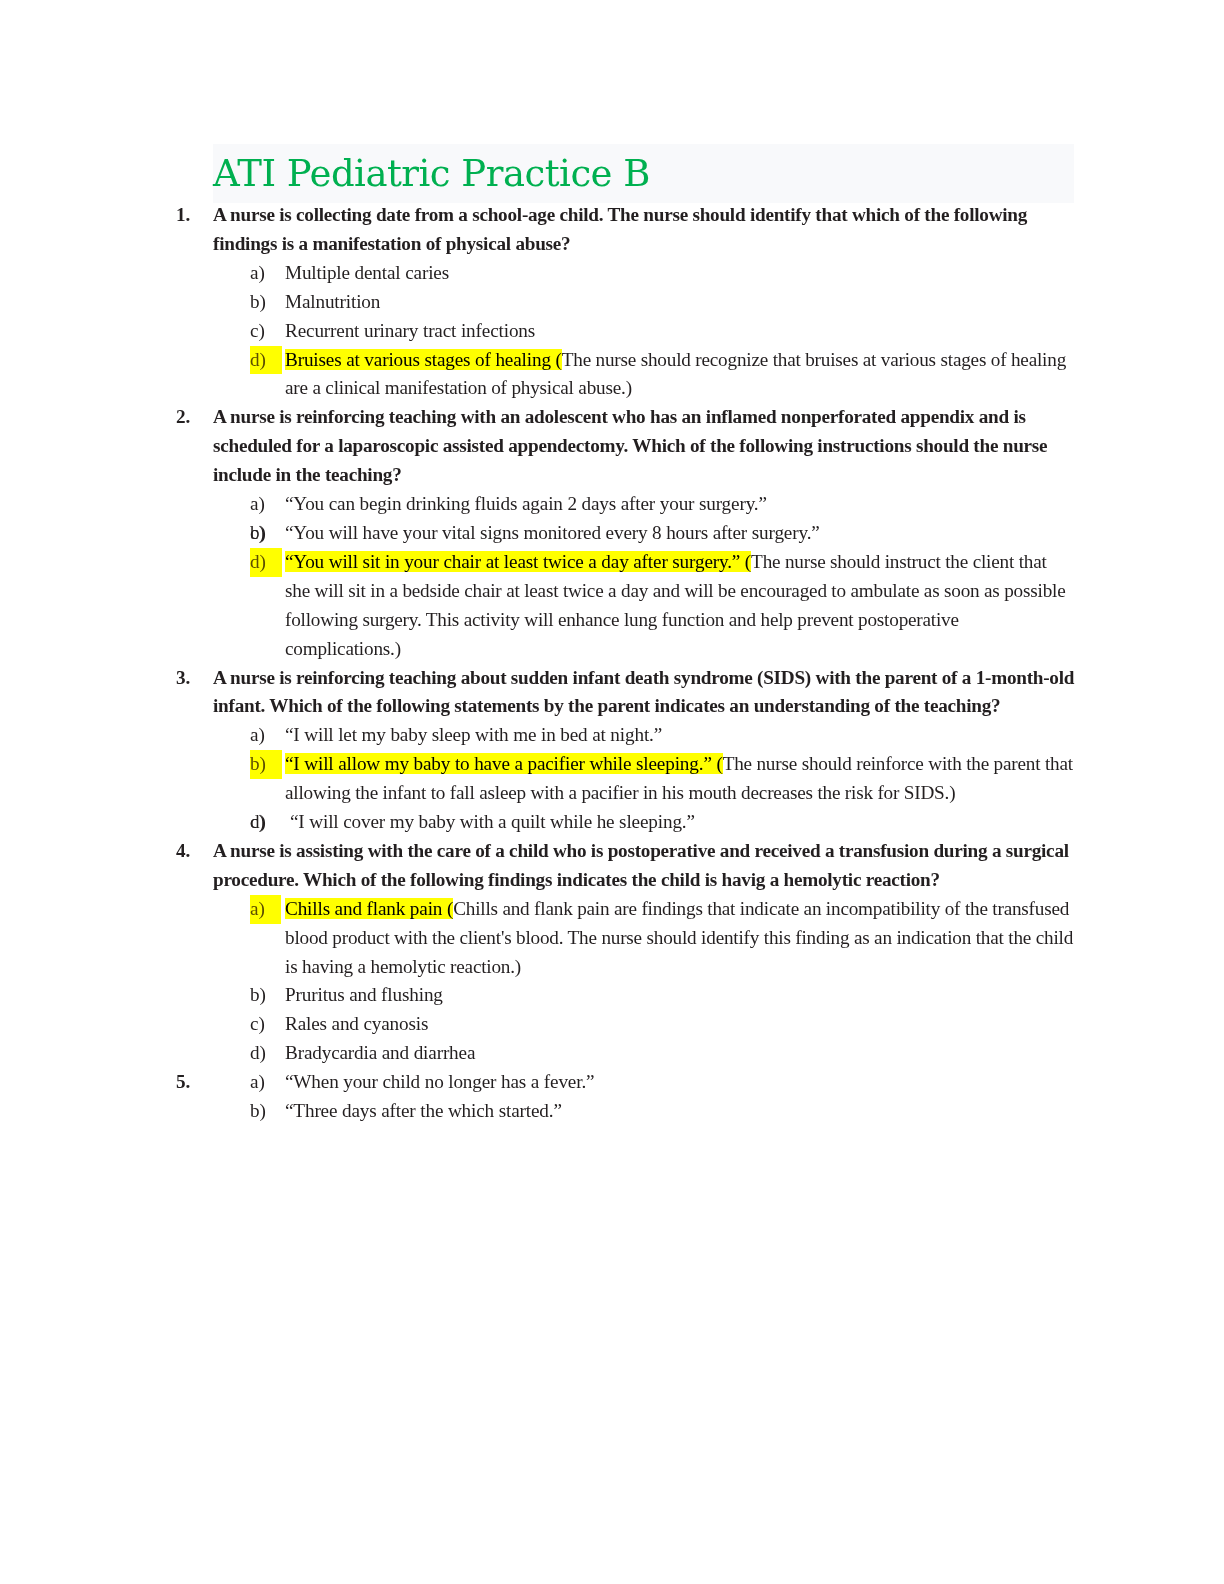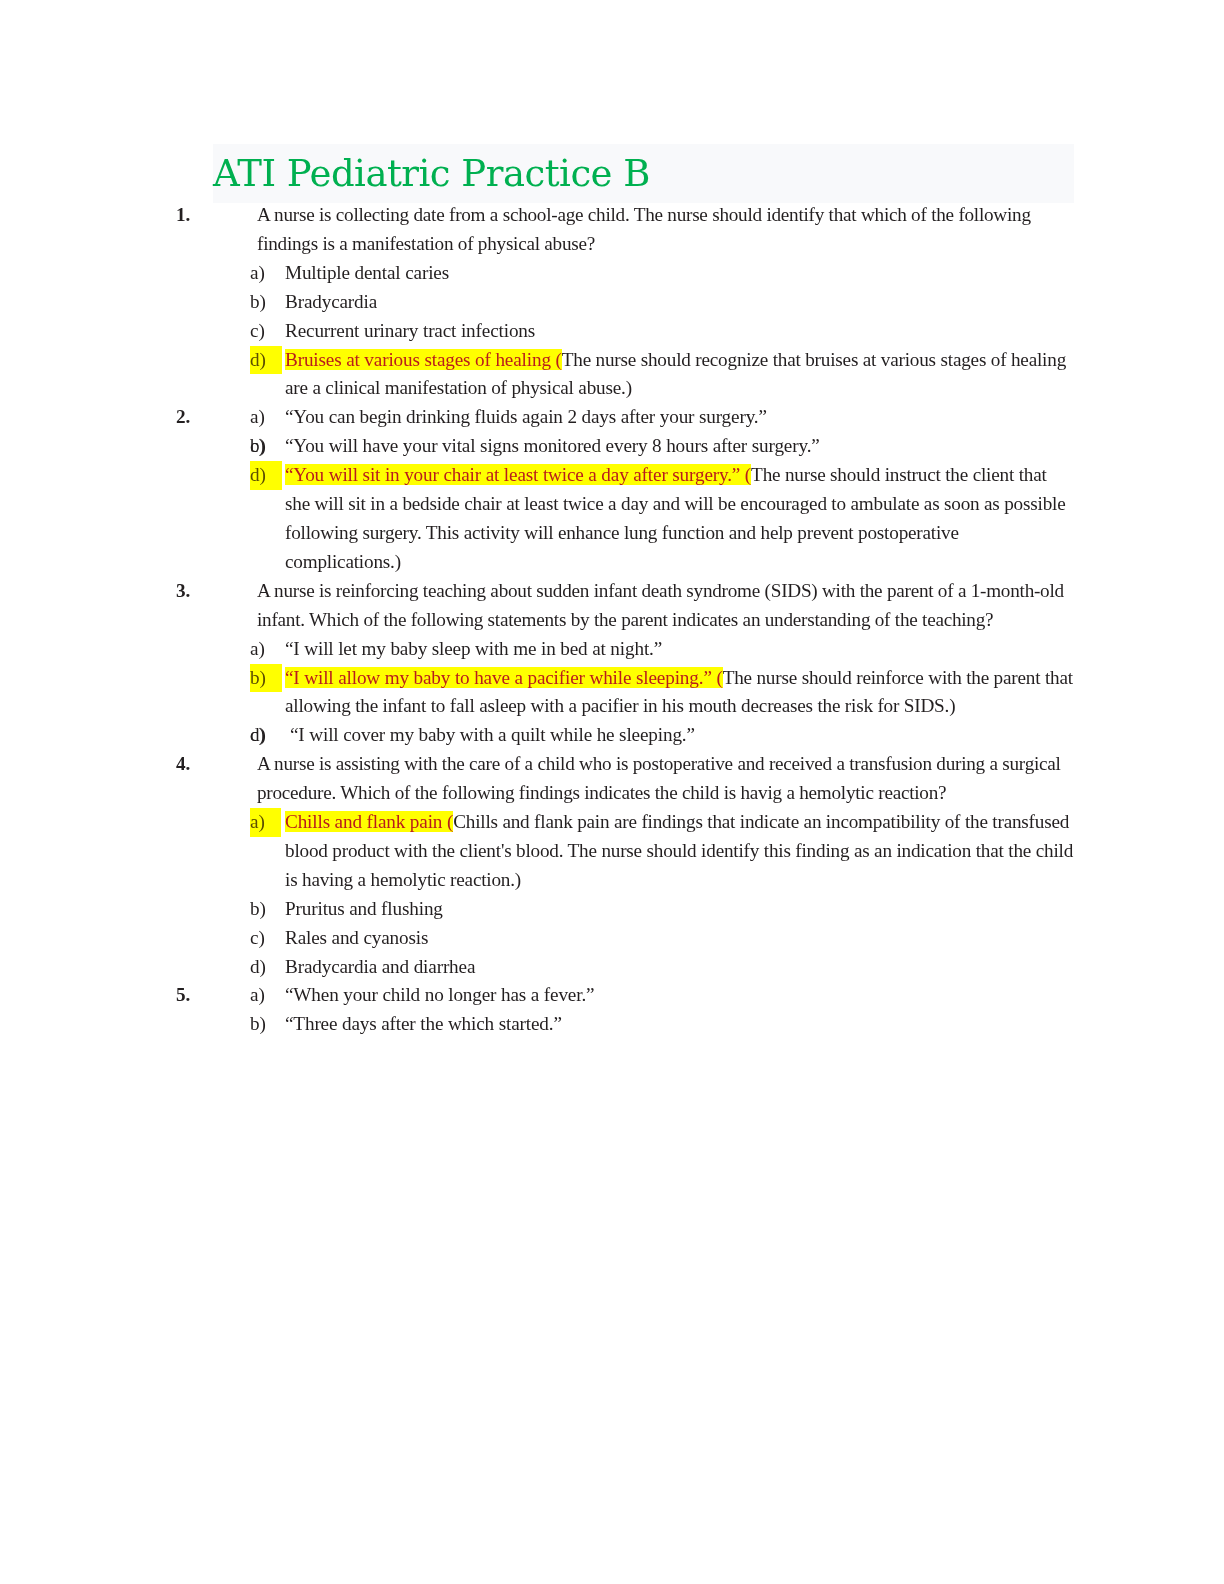--- a/index.html
+++ b/index.html
@@ -53,40 +53,39 @@
       position: relative;
       padding-left: 37px;
     }
     .q-num {
       position: absolute;
       left: 0;
       top: 0;
       font-weight: bold;
     }
     .q-text {
-      font-weight: normal;
+      font-weight: bold;
       letter-spacing: -0.25px;
-      margin-left: 44px;
     }
     .options {
       margin: 0;
       padding: 0;
     }
     .option {
       position: relative;
       padding-left: 72px;
     }
     .opt-letter {
       position: absolute;
       left: 37px;
       top: 0;
     }
     .hl {
       background: #ffff00;
-      color: #b91c1c;
+      color: #000000;
     }
     .hl-letter {
       background: #ffff00;
       color: #5c4e00;
       padding-right: 16px;
       margin-right: -16px;
     }
     .opt-text {
       letter-spacing: -0.15px;
     }
@@ -110,34 +109,35 @@
     <div class="question">
       <span class="q-num">1.</span>
       <div class="q-text">A nurse is collecting date from a school-age child. The nurse should identify that which of the following findings is a manifestation of physical abuse?</div>
       <div class="options">
         <div class="option">
           <span class="opt-letter">a)</span>
           <span class="opt-text">Multiple dental caries</span>
         </div>
         <div class="option">
           <span class="opt-letter">b)</span>
-          <span class="opt-text">Bradycardia</span>
+          <span class="opt-text">Malnutrition</span>
         </div>
         <div class="option">
           <span class="opt-letter">c)</span>
           <span class="opt-text">Recurrent urinary tract infections</span>
         </div>
         <div class="option">
           <span class="opt-letter hl-letter">d)</span><span class="opt-text hl">Bruises at various stages of healing (</span><span class="rationale">The nurse should recognize that bruises at various stages of healing are a clinical manifestation of physical abuse.)</span>
         </div>
       </div>
     </div>
 
     <div class="question">
       <span class="q-num">2.</span>
+      <div class="q-text">A nurse is reinforcing teaching with an adolescent who has an inflamed nonperforated appendix and is scheduled for a laparoscopic assisted appendectomy. Which of the following instructions should the nurse include in the teaching?</div>
       <div class="options">
         <div class="option">
           <span class="opt-letter">a)</span>
           <span class="opt-text">“You can begin drinking fluids again 2 days after your surgery.”</span>
         </div>
         <div class="option">
           <span class="opt-letter">b)</span>
         </div>
         <div class="option">
           <span class="opt-letter">c)</span>

